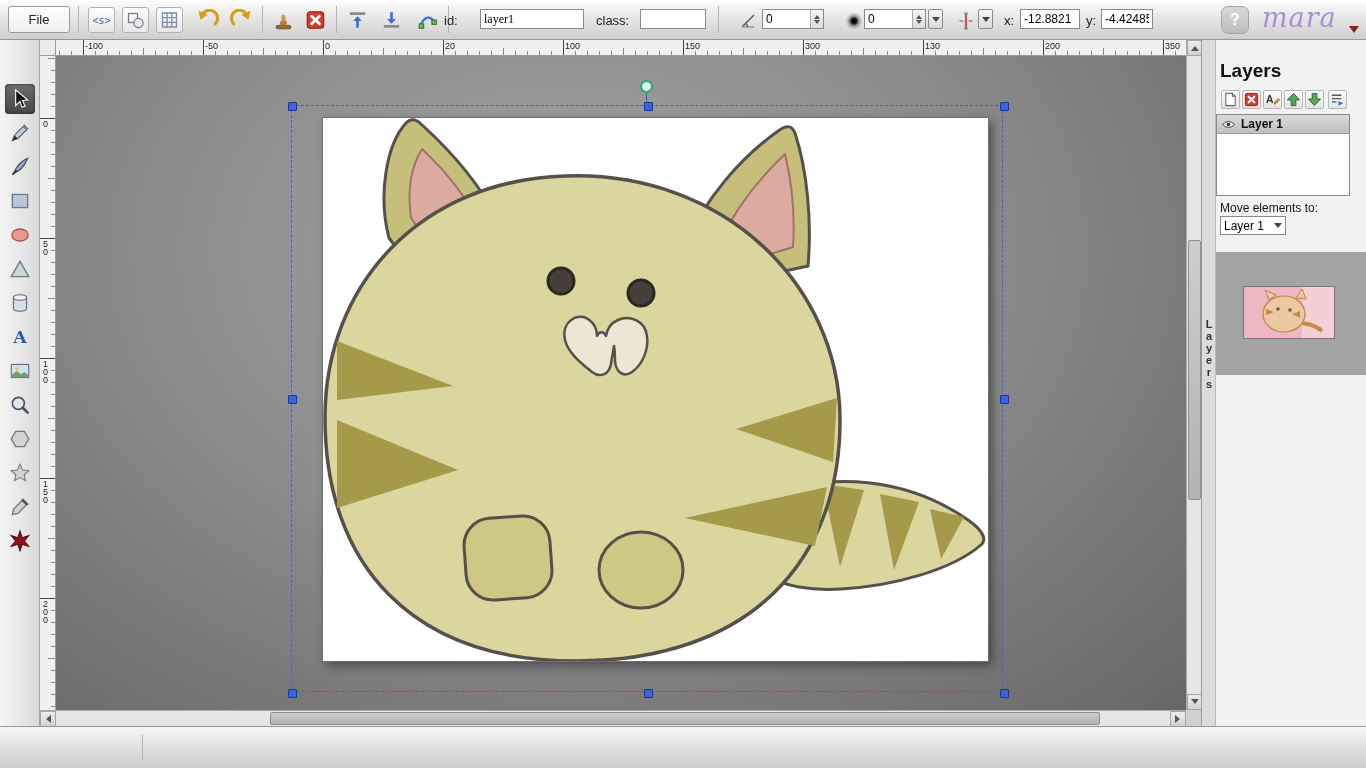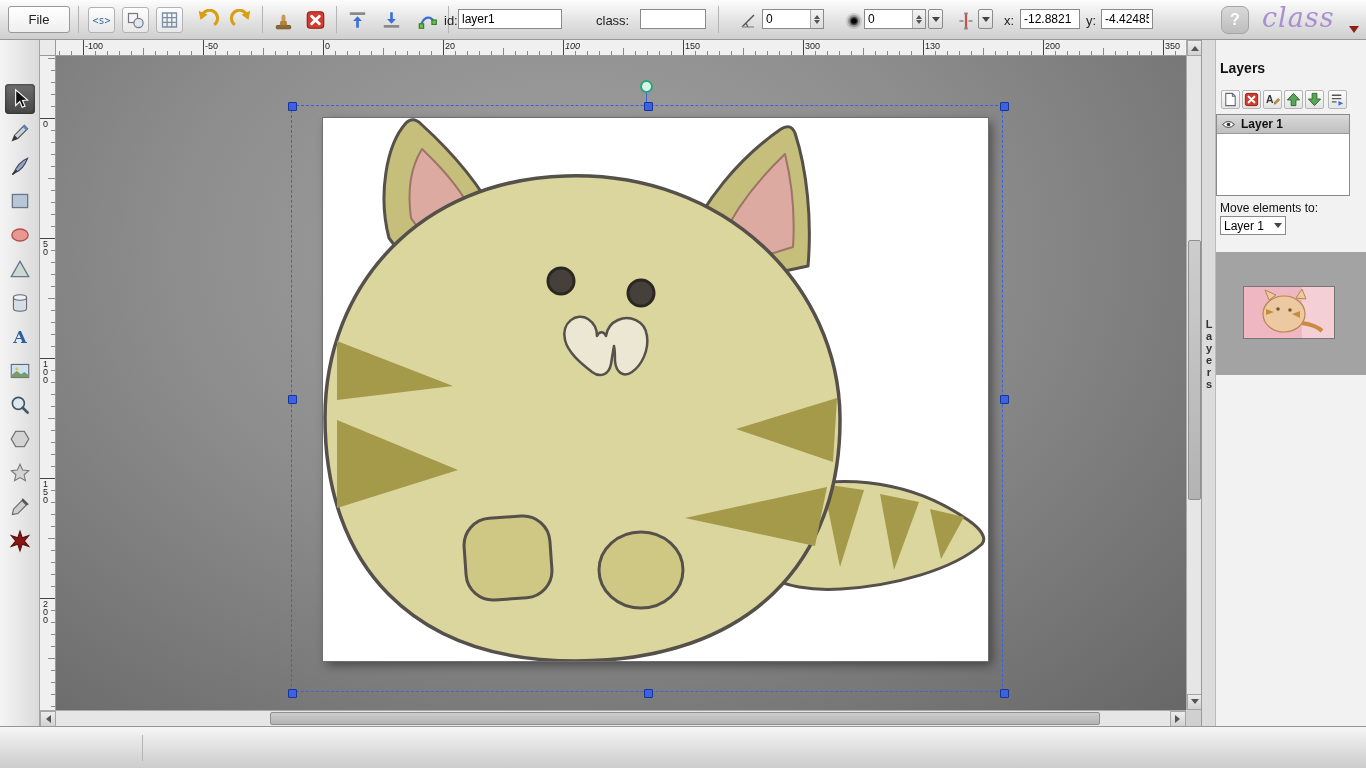--- a/index.html
+++ b/index.html
@@ -92,21 +92,21 @@
   .sb-thumb{position:absolute;background:linear-gradient(#cdcdcd,#b3b3b3);border:1px solid #8f8f8f;
     border-radius:2px;box-sizing:border-box;cursor:grab;}
 
   
   #right-panel{position:absolute;left:1201px;top:40px;width:165px;height:686px;background:#f2f2f2;
     border-left:1px solid #9a9a9a;box-sizing:border-box;}
   #side-strip{position:absolute;left:0;top:0;width:14px;height:100%;background:#dcdcdc;
     border-right:1px solid #bbb;box-sizing:border-box;cursor:pointer;}
   #side-tab-text{position:absolute;left:0;top:278px;width:14px;text-align:center;}
   #side-tab-text div{font-size:11px;font-weight:bold;color:#333;line-height:12px;}
-  #layers-title{position:absolute;left:18px;top:20px;font-size:14px;font-weight:bold;color:#111;}
+  #layers-title{position:absolute;left:18px;top:20px;font-size:19px;font-weight:bold;color:#111;}
   .lbtn{position:absolute;top:50px;width:19px;height:19px;border:1px solid #b5b5b5;border-radius:2px;
     background:linear-gradient(#fdfdfd,#e4e4e4);padding:0;cursor:pointer;}
   .lbtn svg{width:100%;height:100%;display:block;}
   #layer-list{position:absolute;left:14px;top:74px;width:134px;height:82px;background:#fff;
     border:1px solid #8a8a8a;box-sizing:border-box;}
   #layer-row{height:18px;background:linear-gradient(#dadada,#bfbfbf);border-bottom:1px solid #999;
     display:flex;align-items:center;gap:5px;padding:0 4px;cursor:pointer;}
   #layer-row svg{width:15px;height:11px;}
   #layer-row span{font-size:12px;font-weight:bold;color:#111;}
   #move-label{position:absolute;left:18px;top:161px;font-size:12px;color:#111;}
@@ -194,21 +194,21 @@
     <button class="tbtn" style="left:414px">
       <svg viewBox="0 0 20 20">
         <path d="M4 15 C7 6 13 6 16 12" fill="none" stroke="#3b6fd4" stroke-width="2"></path>
         <rect x="2.5" y="13.5" width="4" height="4" fill="#6fc24a" stroke="#2c7a1e"></rect>
         <rect x="14" y="10" width="4" height="4" fill="#6fc24a" stroke="#2c7a1e"></rect>
       </svg>
     </button>
     <div class="vsep" style="left:448px"></div>
 
     <span class="tlabel" style="left:444px">id:</span>
-    <input class="tinput" style="left: 458px; width: 104px;" value="layer1">
+    <input class="tinput" style="left: 480px; width: 104px; font-family: Liberation Serif, serif;" value="layer1">
     <span class="tlabel" style="left:596px">class:</span>
     <input class="tinput" style="left: 640px; width: 66px;" value="">
     <div class="vsep" style="left:718px"></div>
 
     <span class="tbtn" style="left:736px;top:9px;width:20px;height:20px">
       <svg viewBox="0 0 20 20">
         <path d="M4 16 L16 4" stroke="#555" stroke-width="1.5"></path>
         <path d="M4 16 L16 16" stroke="#999" stroke-width="1.5"></path>
         <path d="M9.5 16 A 5.5 5.5 0 0 0 7.8 12.2" fill="none" stroke="#555" stroke-width="1.2"></path>
       </svg>
@@ -247,21 +247,21 @@
       </svg>
     </span>
     <button class="ddbtn" style="left:978px"><i class="caret"></i></button>
 
     <span class="tlabel" style="left:1004px">x:</span>
     <input class="tinput" style="left: 1020px; width: 60px;" value="-12.8821">
     <span class="tlabel" style="left:1086px">y:</span>
     <input class="tinput" style="left: 1101px; width: 52px;" value="-4.42485">
 
     <button id="help-btn">?</button>
-    <span id="logo">class</span>
+    <span id="logo">mara</span>
     <span id="logo-caret"></span>
   </header>
 
   <aside id="toolbar-left">
     <button class="tool active" style="top:44px">
       <svg viewBox="0 0 22 22">
         <path d="M7 2.5 L7 17 L10.8 13.4 L13 18.6 L15.6 17.5 L13.3 12.4 L18 11.9 Z" fill="#0d0d0d" stroke="#f2f2f2" stroke-width="1.1"></path>
       </svg>
     </button>
     <button class="tool" style="top:78px">
@@ -432,21 +432,21 @@
       <div class="tick minor" style="left: 1059px;"></div>
       <div class="tick minor" style="left: 1071px;"></div>
       <div class="tick minor" style="left: 1083px;"></div>
       <div class="tick minor" style="left: 1095px;"></div>
       <div class="tick major" style="left: 1107px;"></div>
       <div class="tick minor" style="left: 1119px;"></div>
       <div class="rlabel h" style="left: 29px;">-100</div>
       <div class="rlabel h" style="left: 149px;">-50</div>
       <div class="rlabel h" style="left: 269px;">0</div>
       <div class="rlabel h" style="left: 389px;">20</div>
-      <div class="rlabel h" style="left: 509px; font-style: italic;">100</div>
+      <div class="rlabel h" style="left: 509px;">100</div>
       <div class="rlabel h" style="left: 629px;">150</div>
       <div class="rlabel h" style="left: 749px;">300</div>
       <div class="rlabel h" style="left: 869px;">130</div>
       <div class="rlabel h" style="left: 989px;">200</div>
       <div class="rlabel h" style="left: 1109px;">350</div>
     </div>
   <div id="ruler-left">
       <div class="tick mid" style="top: 2px;"></div>
       <div class="tick minor" style="top: 14px;"></div>
       <div class="tick minor" style="top: 26px;"></div>

